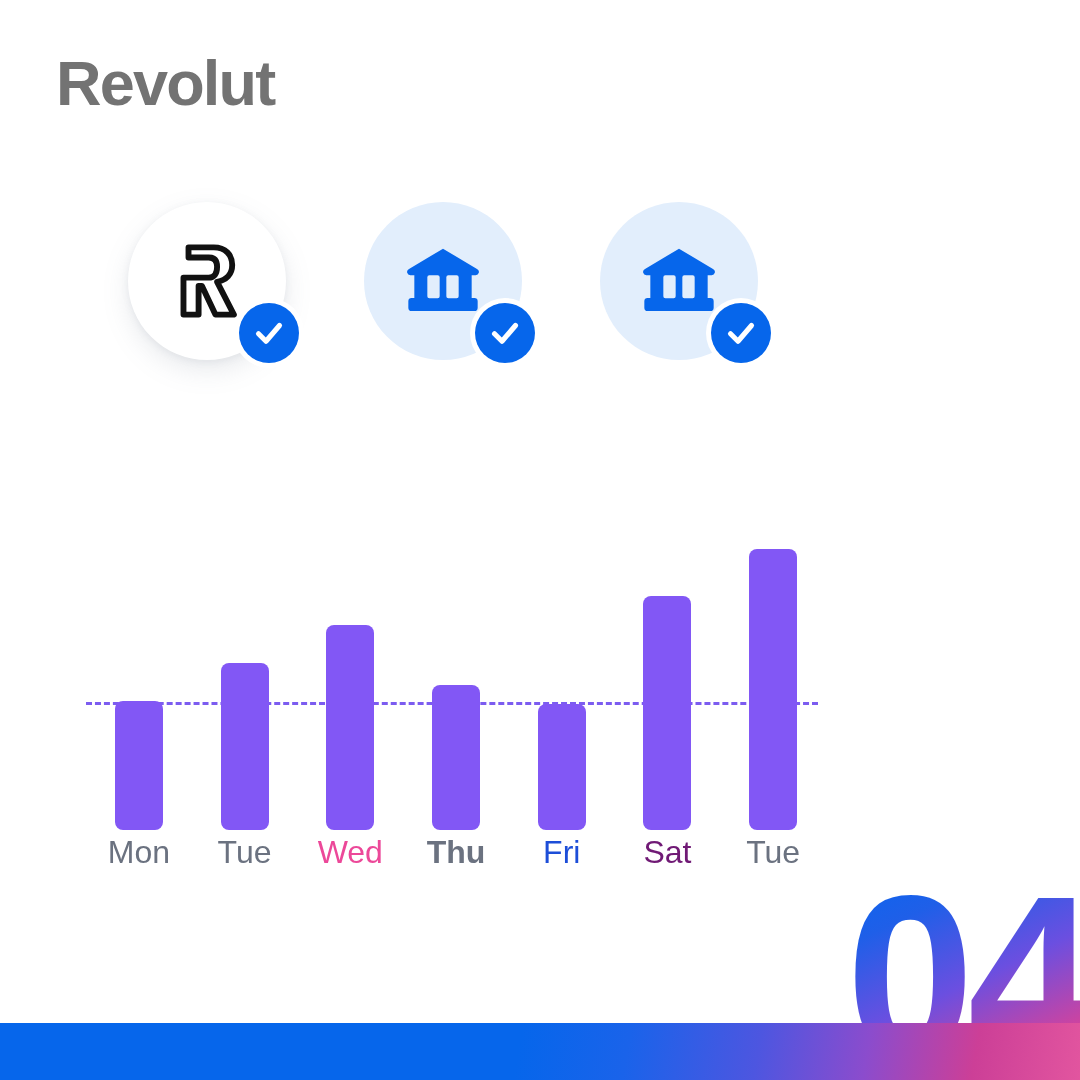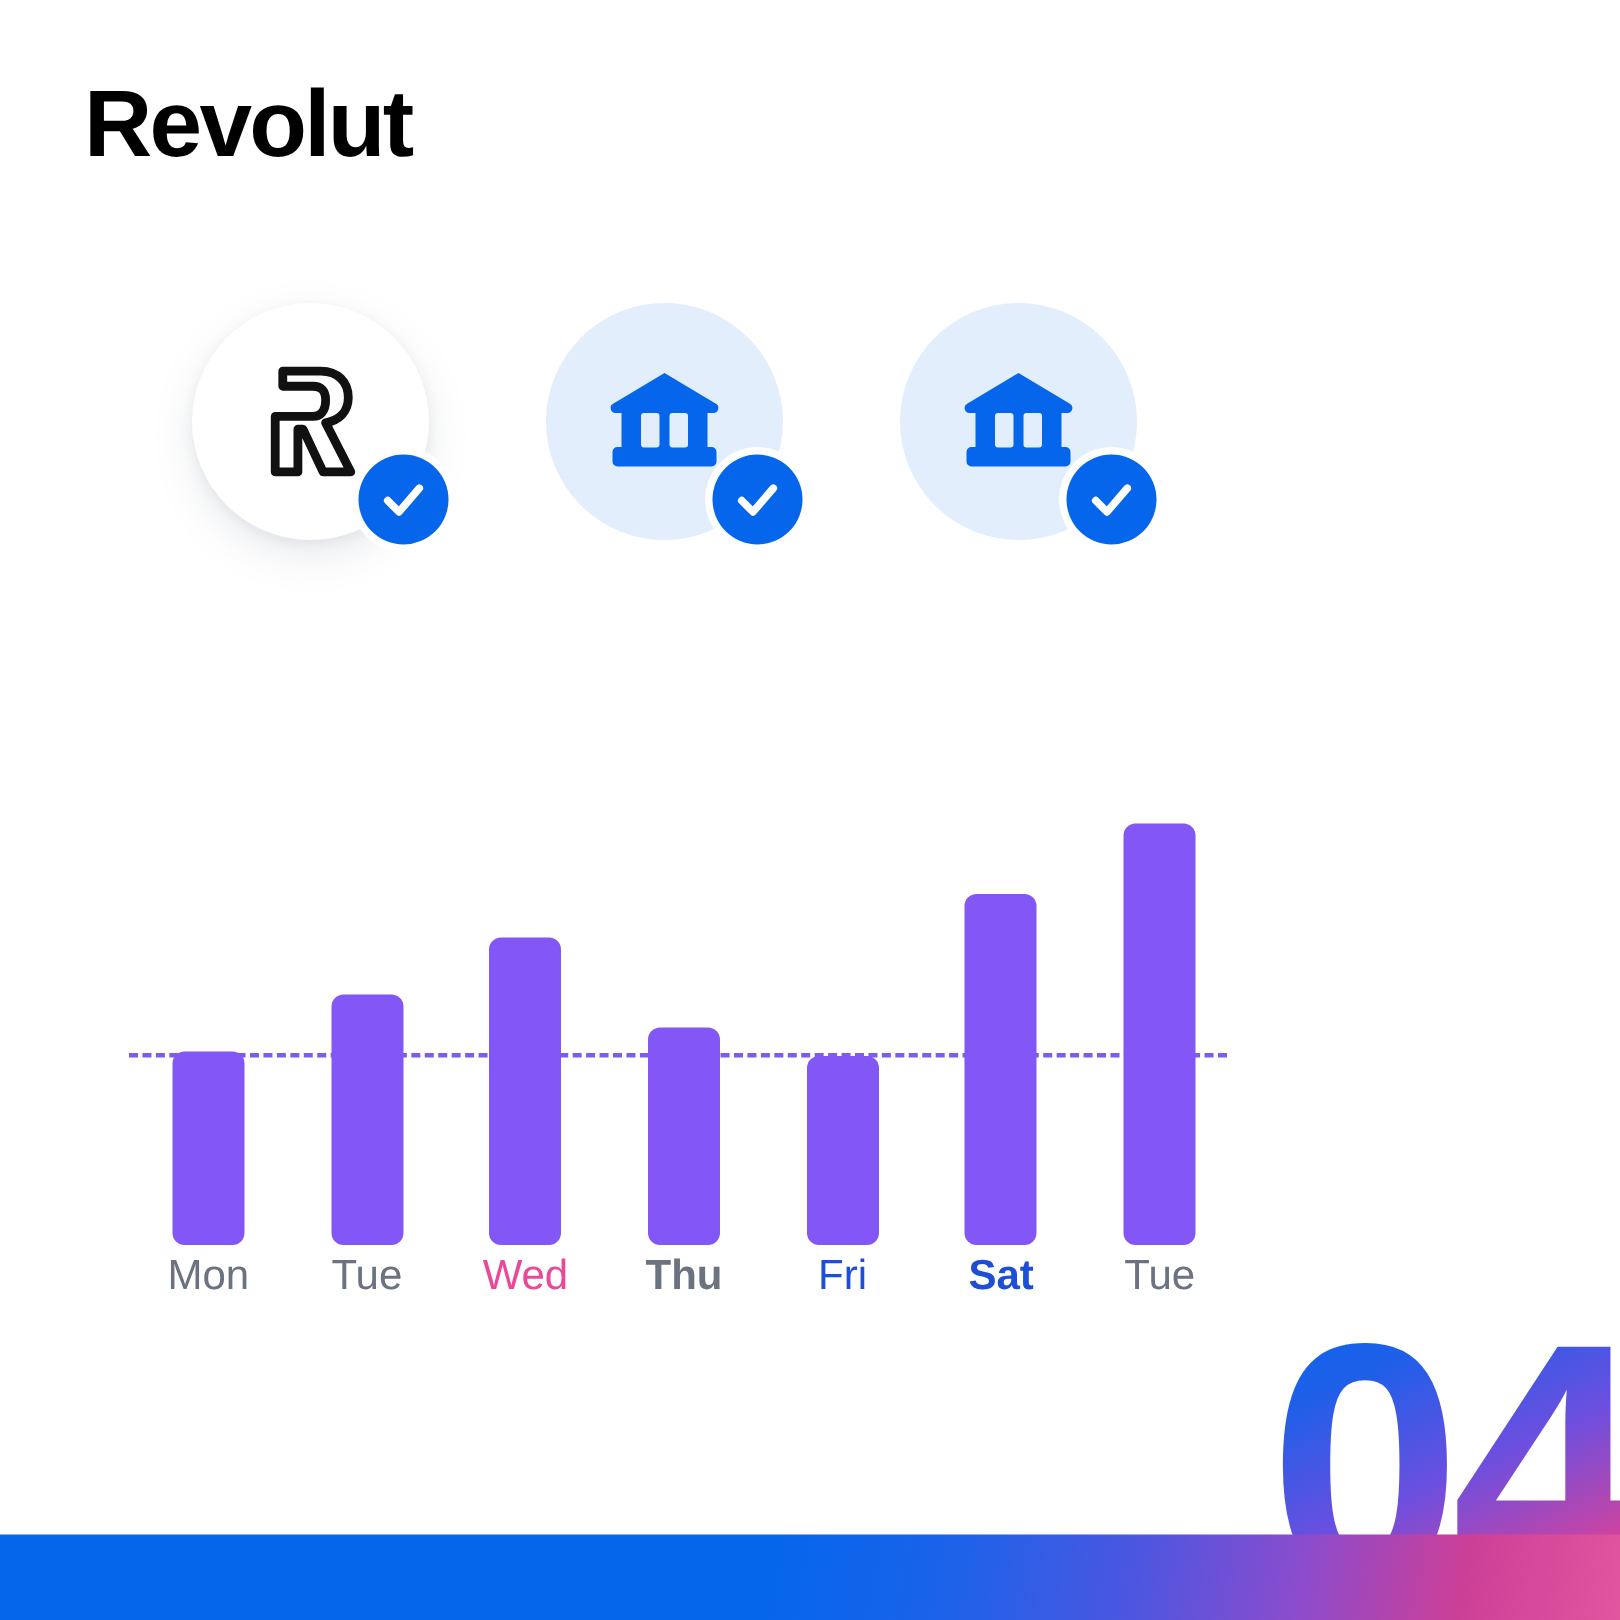--- a/index.html
+++ b/index.html
@@ -142,21 +142,21 @@
   .axis-labels {
     position: absolute;
     left: 0;
     top: 294px;
     width: 740px;
     display: flex;
   }
   .axis-cell {
     flex: 1 1 0;
     text-align: center;
-    font-size: 28px;
+    font-size: 32px;
     color: #6b7280;
     font-family: "Liberation Sans", sans-serif;
   }
 
   
   .big-number {
     position: absolute;
     right: -10px;
     bottom: 2px;
     font-family: "Liberation Sans", sans-serif;
@@ -183,21 +183,21 @@
                 #0666eb 0%, #0666eb 48%, #1a63ea 58%,
                 #4d56e0 70%, #8b4ccd 80%, #cc3f97 90%, #e2559f 100%);
     z-index: 4;
   }
 </style>
 </head>
 <body>
 
 <div class="canvas">
 
-  <div class="brand-logo" style="color: #000000;">Revolut</div>
+  <div class="brand-logo" style="color: #737373;">Revolut</div>
 
   <div class="accounts-row">
 
     <div class="account-item">
       <div class="account-circle white">
         <span>
           <svg class="revolut-r" viewBox="0 0 100 100" fill="none">
             <path d="M28 10 H58 C72 10 80 19 80 31 C80 42 73 49 62 51 L82 90 H60 L44 56 H40 V90 H22 V46 H52 C58 46 62 42 62 33 C62 25 58 22 52 22 H28 Z" fill="#ffffff" stroke="#111111" stroke-width="7" stroke-linejoin="round"></path>
           </svg>
         </span>
@@ -277,21 +277,21 @@
             <div class="bar" style="height: 281.077px; background: rgb(130, 87, 245);"></div>
           </div>
         </div>
     </div>
     <div class="axis-labels">
         <div class="axis-cell" style="color: rgb(107, 114, 128);">Mon</div>
         <div class="axis-cell" style="color: rgb(107, 114, 128);">Tue</div>
         <div class="axis-cell" style="color: #ec4899;">Wed</div>
         <div class="axis-cell" style="color: rgb(107, 114, 128); font-weight: bold;">Thu</div>
         <div class="axis-cell" style="color: #1d4ed8;">Fri</div>
-        <div class="axis-cell" style="color: #1d4ed8; font-weight: bold;">Sat</div>
+        <div class="axis-cell" style="color: #701a75;">Sat</div>
         <div class="axis-cell" style="color: rgb(107, 114, 128);">Tue</div>
       </div>
   </div>
 
   <div class="big-number">04</div>
 
   <div class="bottom-bar"></div>
 
 </div>
 

